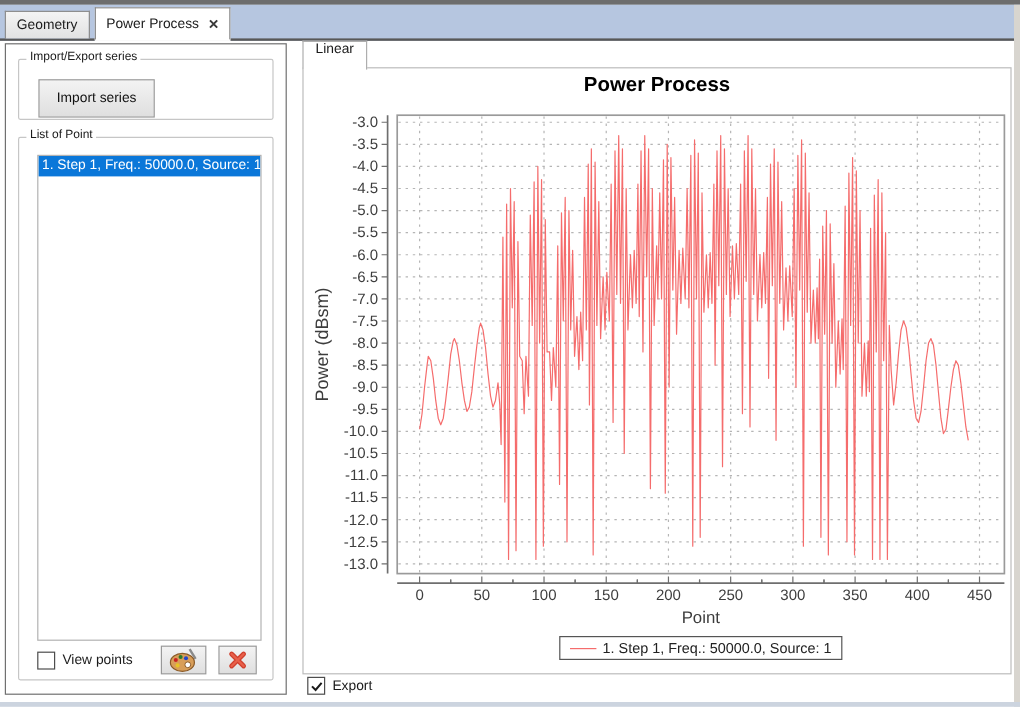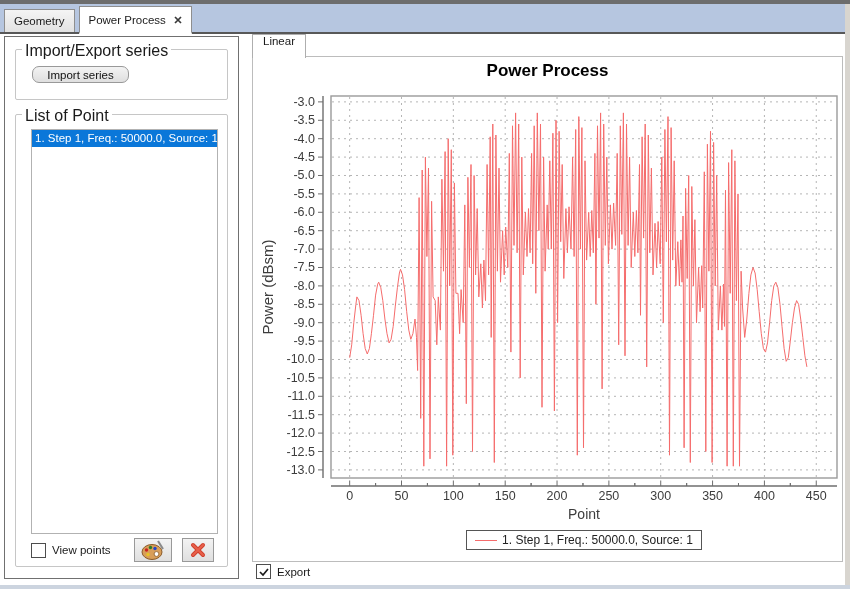--- a/index.html
+++ b/index.html
@@ -15,27 +15,27 @@
   .tab.active{height:25px;background:#ffffff;position:relative;z-index:3;margin-bottom:-2px;
               border-bottom:2px solid #ffffff;}
   .tab .close{margin-left:8px;display:inline-flex;}
   .right-strip{position:absolute;right:0;top:4px;width:5px;height:585px;background:#d8d5cf;}
   .bottom-strip{position:absolute;left:0;top:585px;width:850px;height:4px;background:#ccd4df;}
   
   .left-panel{position:absolute;left:4px;top:36px;width:233px;height:541px;background:#fff;
               border:1px solid #707070;}
   .groupbox{position:absolute;border:1px solid #c6c6c6;border-radius:2px;background:#fff;}
   .groupbox>.gb-label{position:absolute;top:-8px;left:6px;background:#fff;padding:0 3px;
-                      font-size:16px;color:#1a1a1a;white-space:nowrap;}
+                      font-size:10px;color:#1a1a1a;white-space:nowrap;}
   .gb-import{left:10px;top:12px;width:211px;height:49px;}
   .gb-series{left:10px;top:77px;width:211px;height:451px;}
   .btn{background:linear-gradient(#f3f3f3,#dfdfdf);border:1px solid #999;font-size:11.5px;
        font-family:inherit;color:#111;display:inline-flex;align-items:center;justify-content:center;}
   .ie-row{position:absolute;left:16px;top:16px;right:4px;display:flex;gap:7px;}
-  .ie-row .btn{width:97px;height:17px;border-radius:7px;}
+  .ie-row .btn{width:97px;height:32px;}
   .series-list{position:absolute;left:15px;top:14px;width:185px;height:403px;background:#fff;
                border:1px solid #b2b2b2;overflow:hidden;}
   .series-item{height:17px;line-height:17px;padding-left:3px;font-size:11.5px;white-space:nowrap;overflow:hidden;}
   .series-item.selected{background:#0a77d9;color:#fff;}
   .vp-row{position:absolute;left:15px;top:423px;width:167px;height:24px;display:flex;align-items:center;}
   .checkbox{width:13px;height:13px;border:1px solid #4d4d4d;background:#fff;display:inline-flex;
             align-items:center;justify-content:center;flex:0 0 13px;}
   .cb-label{margin-left:6px;font-size:11.5px;white-space:nowrap;}
   .icon-btn{width:47px;height:24px;}
   .vp-row .icon-btn.palette{margin-left:23px;}

